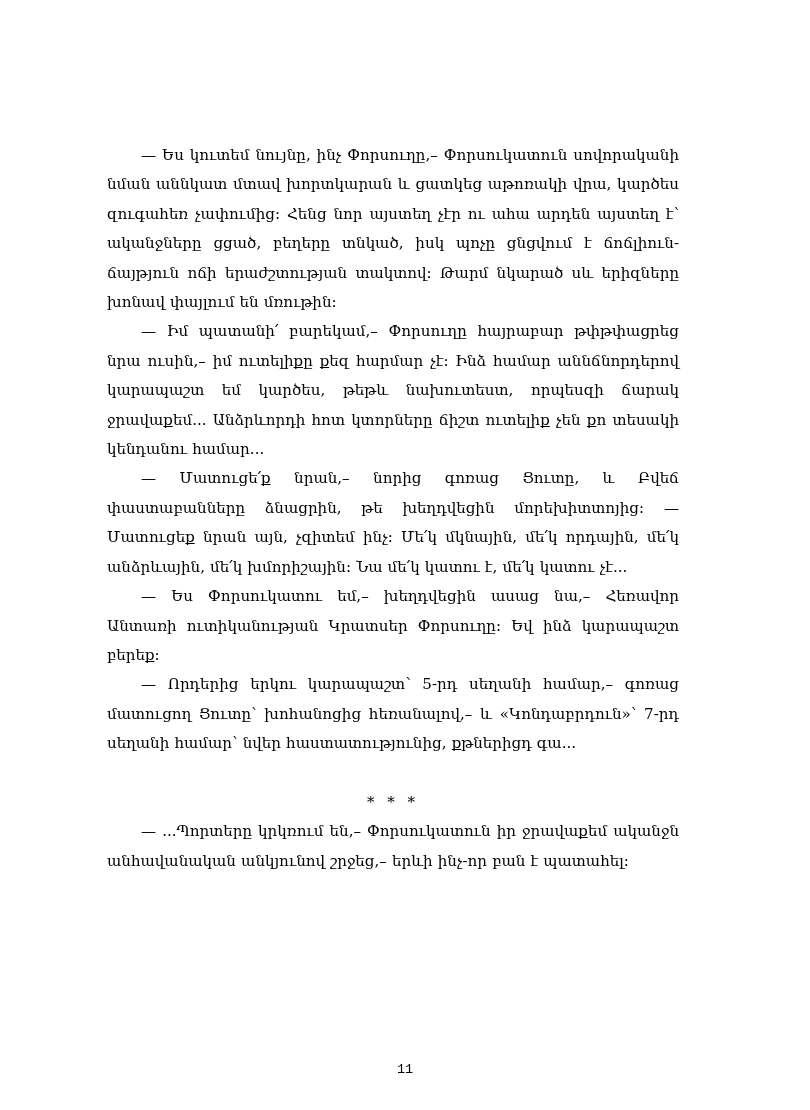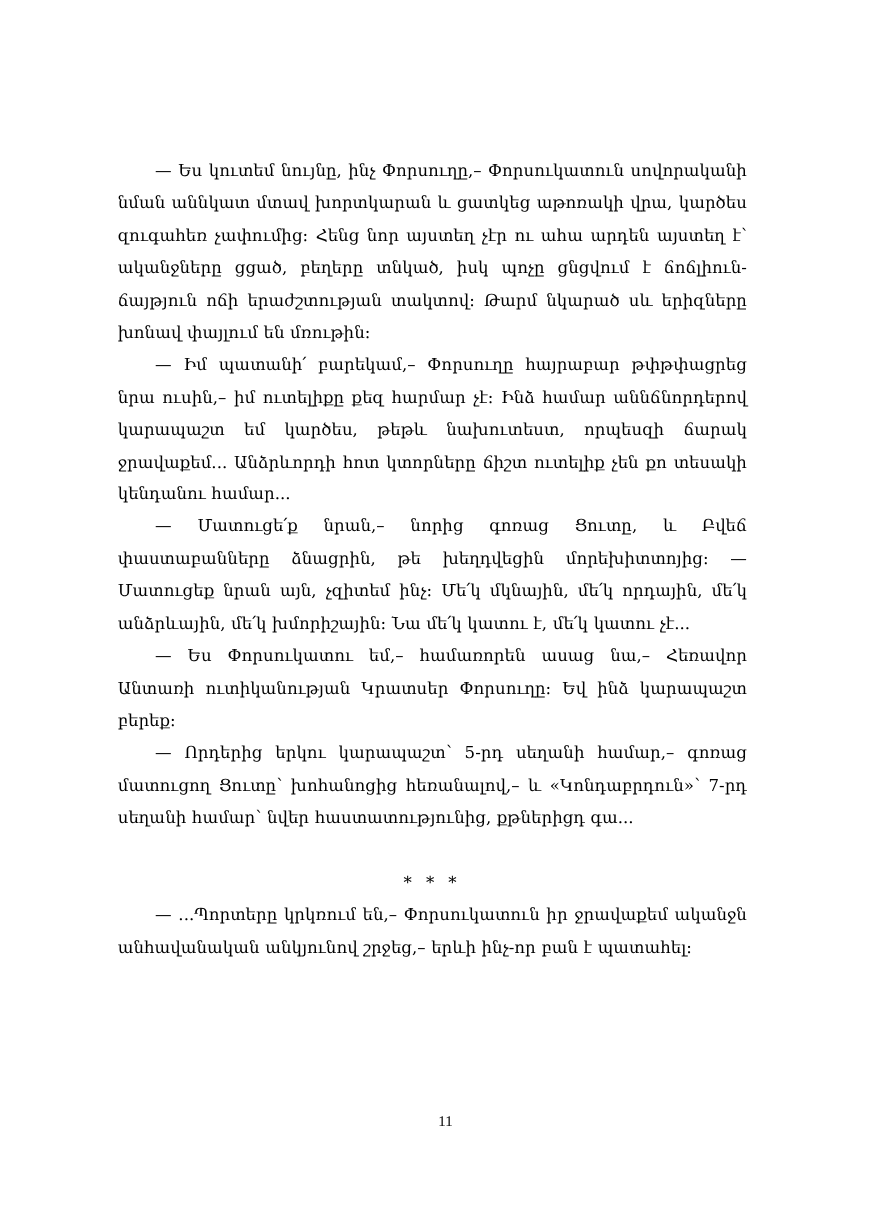--- a/index.html
+++ b/index.html
@@ -46,37 +46,37 @@
     text-indent: 0;
     letter-spacing: 4px;
   }
   .spacer-line {
     height: 29.4px;
   }
   .folio {
     position: absolute;
     left: 0;
     right: 0;
-    top: 1012px;
+    top: 1062px;
     text-align: center;
-    font-family: Liberation Serif, serif;
+    font-family: Liberation Mono, monospace;
     font-size: 13.5px;
     color: #000000;
   }
 </style>
 </head>
 <body>
 
 <div class="page">
 
   <div class="text-body">
     <p class="para">— Ես կուտեմ նույնը, ինչ Փորսուղը,– Փորսուկատուն սովորականի նման աննկատ մտավ խորտկարան և ցատկեց աթոռակի վրա, կարծես զուգահեռ չափումից։ Հենց նոր այստեղ չէր ու ահա արդեն այստեղ է՝ ականջները ցցած, բեղերը տնկած, իսկ պոչը ցնցվում է ճոճլիուն-ճայթյուն ոճի երաժշտության տակտով։ Թարմ նկարած սև երիզները խոնավ փայլում են մռութին։</p>
     <p class="para">— Իմ պատանի՛ բարեկամ,– Փորսուղը հայրաբար թփթփացրեց նրա ուսին,– իմ ուտելիքը քեզ հարմար չէ։ Ինձ համար աննճնորդերով կարապաշտ եմ կարծես, թեթև նախուտեստ, որպեսզի ճարակ ջրավաքեմ... Անձրևորդի հոտ կտորները ճիշտ ուտելիք չեն քո տեսակի կենդանու համար...</p>
     <p class="para">— Մատուցե՛ք նրան,– նորից գոռաց Ցուտը, և Բվեճ փաստաբանները ձնացրին, թե խեղդվեցին մորեխիտտոյից։ — Մատուցեք նրան այն, չզիտեմ ինչ։ Մե՛կ մկնային, մե՛կ որդային, մե՛կ անձրևային, մե՛կ խմորիշային։ Նա մե՛կ կատու է, մե՛կ կատու չէ...</p>
-    <p class="para">— Ես Փորսուկատու եմ,– համառորեն ասաց նա,– Հեռավոր Անտառի ուտիկանության Կրատսեր Փորսուղը։ Եվ ինձ կարապաշտ բերեք։</p>
+    <p class="para">— Ես Փորսուկատու եմ,– խեղդվեցին ասաց նա,– Հեռավոր Անտառի ուտիկանության Կրատսեր Փորսուղը։ Եվ ինձ կարապաշտ բերեք։</p>
     <p class="para">— Որդերից երկու կարապաշտ՝ 5-րդ սեղանի համար,– գոռաց մատուցող Ցուտը՝ խոհանոցից հեռանալով,– և «Կոնդաբրդուն»՝ 7-րդ սեղանի համար՝ նվեր հաստատությունից, քթներիցդ գա...</p>
 
     <div class="spacer-line"></div>
     <p class="sep">* * *</p>
 
     <p class="para">— ...Պորտերը կրկռում են,– Փորսուկատուն իր ջրավաքեմ ականջն անհավանական անկյունով շրջեց,– երևի ինչ-որ բան է պատահել։</p>
   </div>
 
   <div class="folio">11</div>
 

